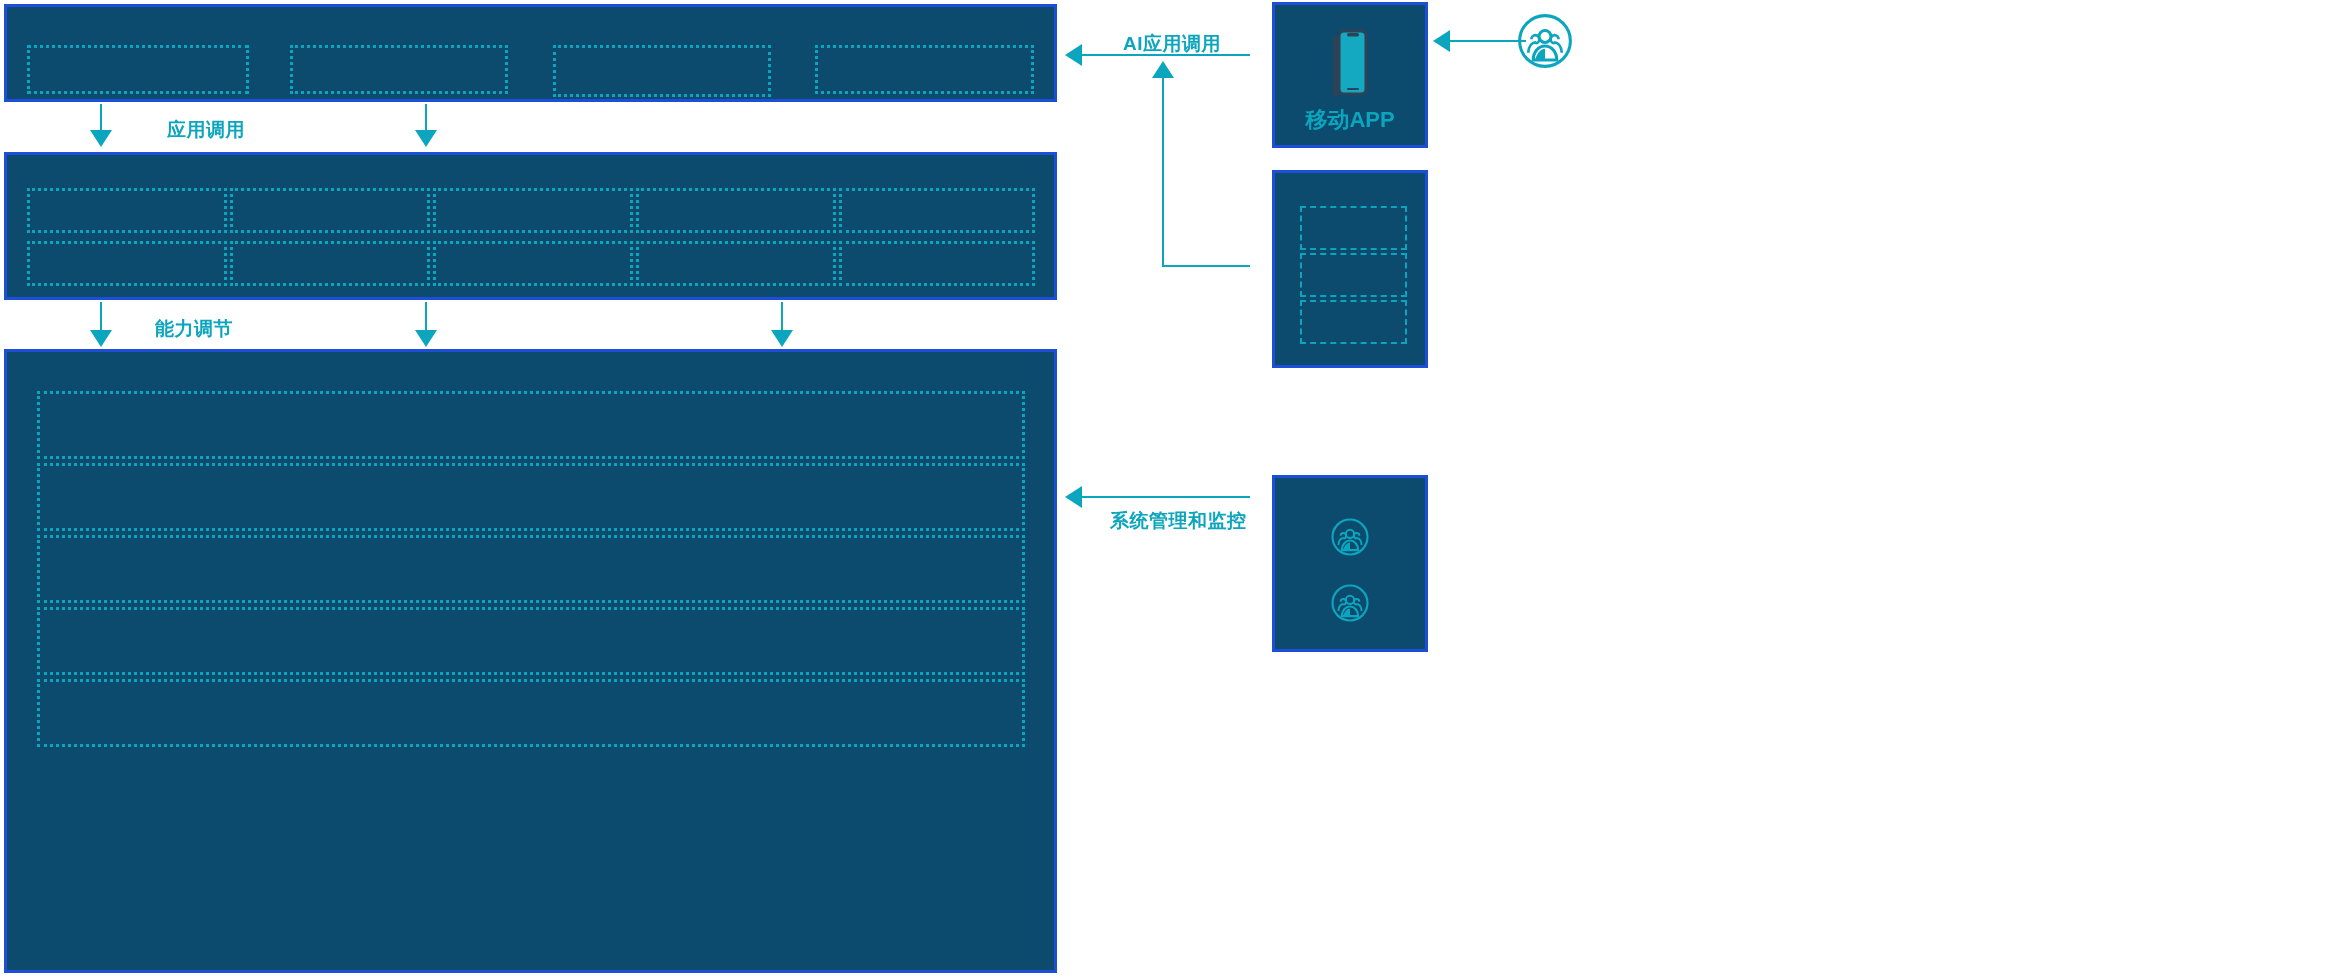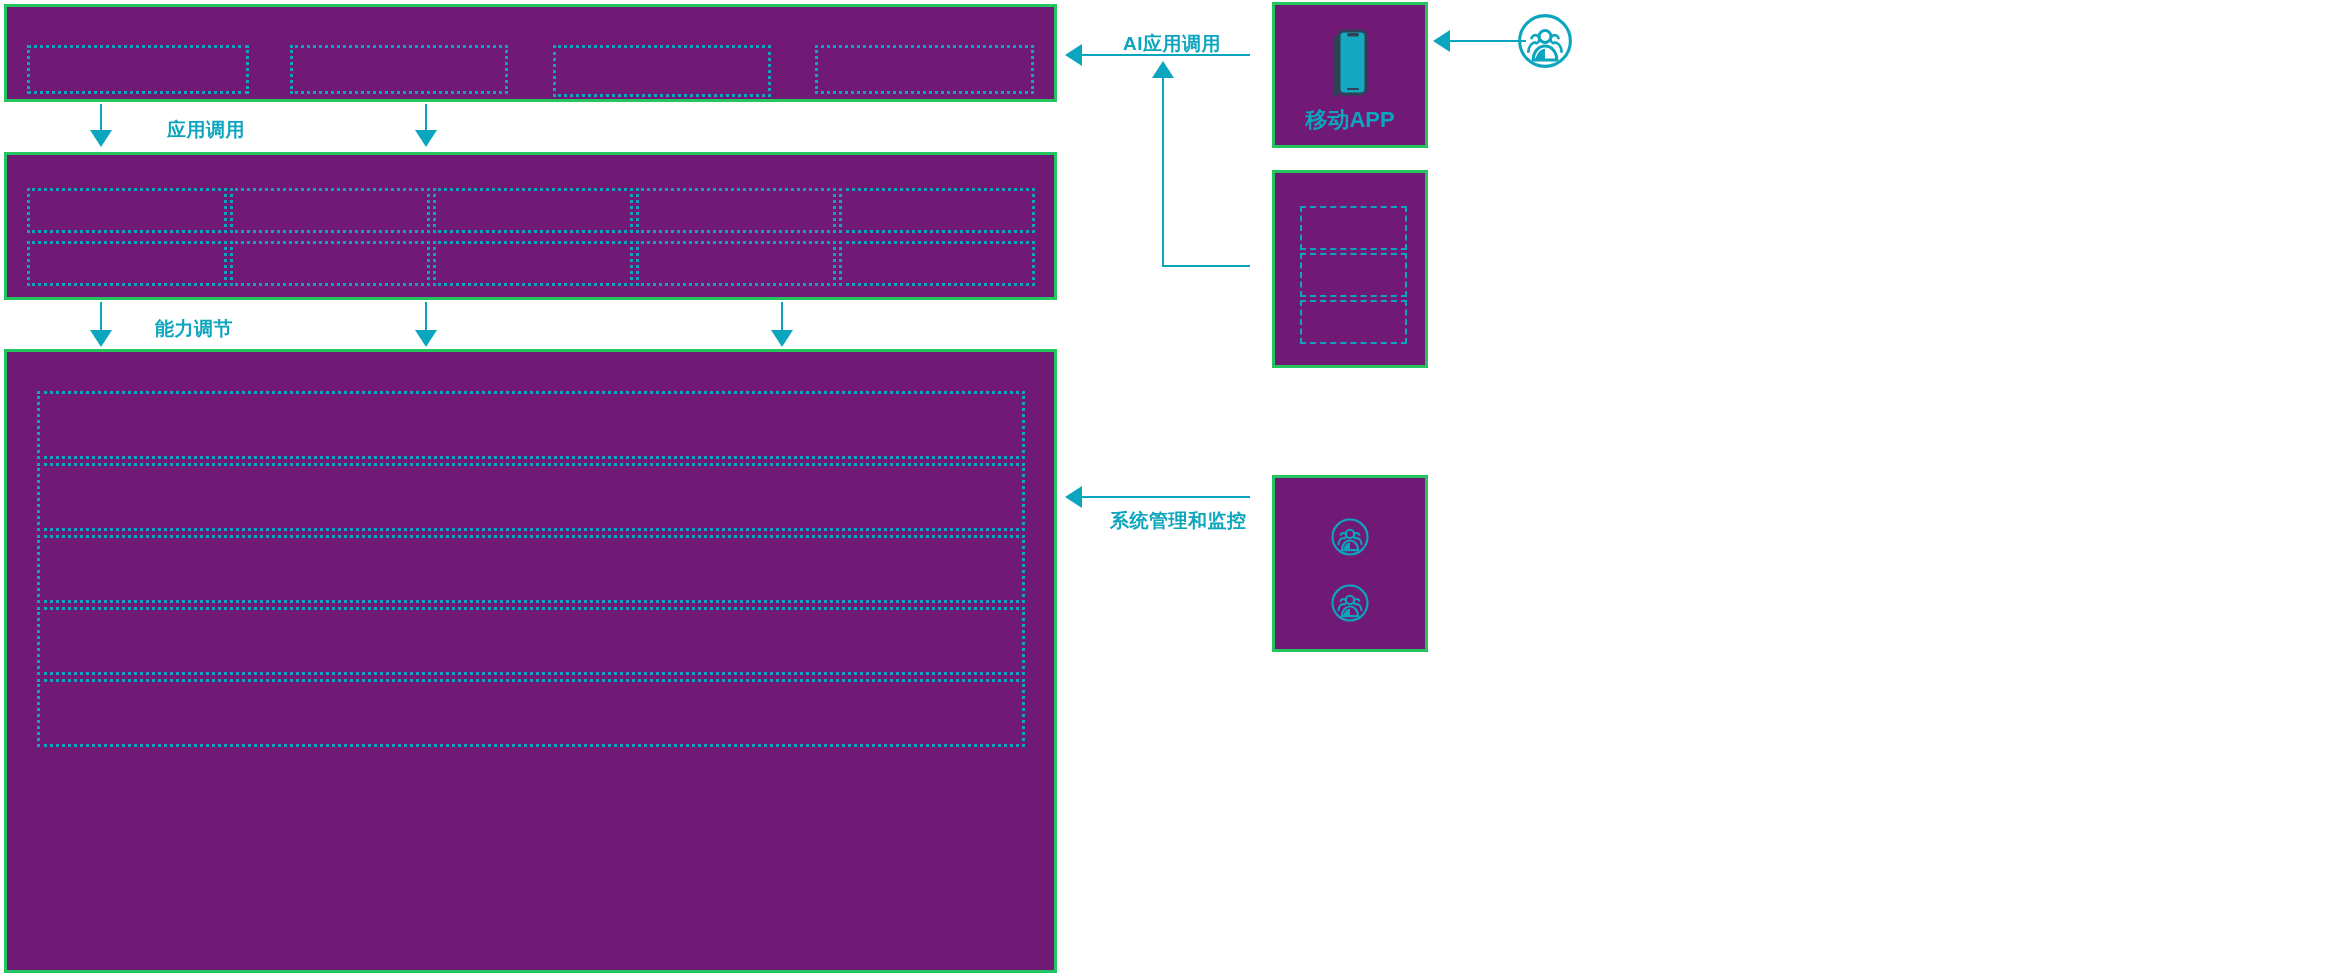--- a/index.html
+++ b/index.html
@@ -16,22 +16,22 @@
     width: 2326px;
     height: 977px;
     background: #ffffff;
     overflow: hidden;
   }
 
   
   .solid-panel {
     position: absolute;
     box-sizing: border-box;
-    border: 3px solid #22c55e;
-    background: #701a75;
+    border: 3px solid #1d4ed8;
+    background: #0c4a6e;
   }
   .dash-box {
     position: absolute;
     box-sizing: border-box;
     border: 2px dashed #0CA5BE;
     background: transparent;
   }
   .dash-box.dotty {
     border-style: dotted;
     border-width: 3px;

